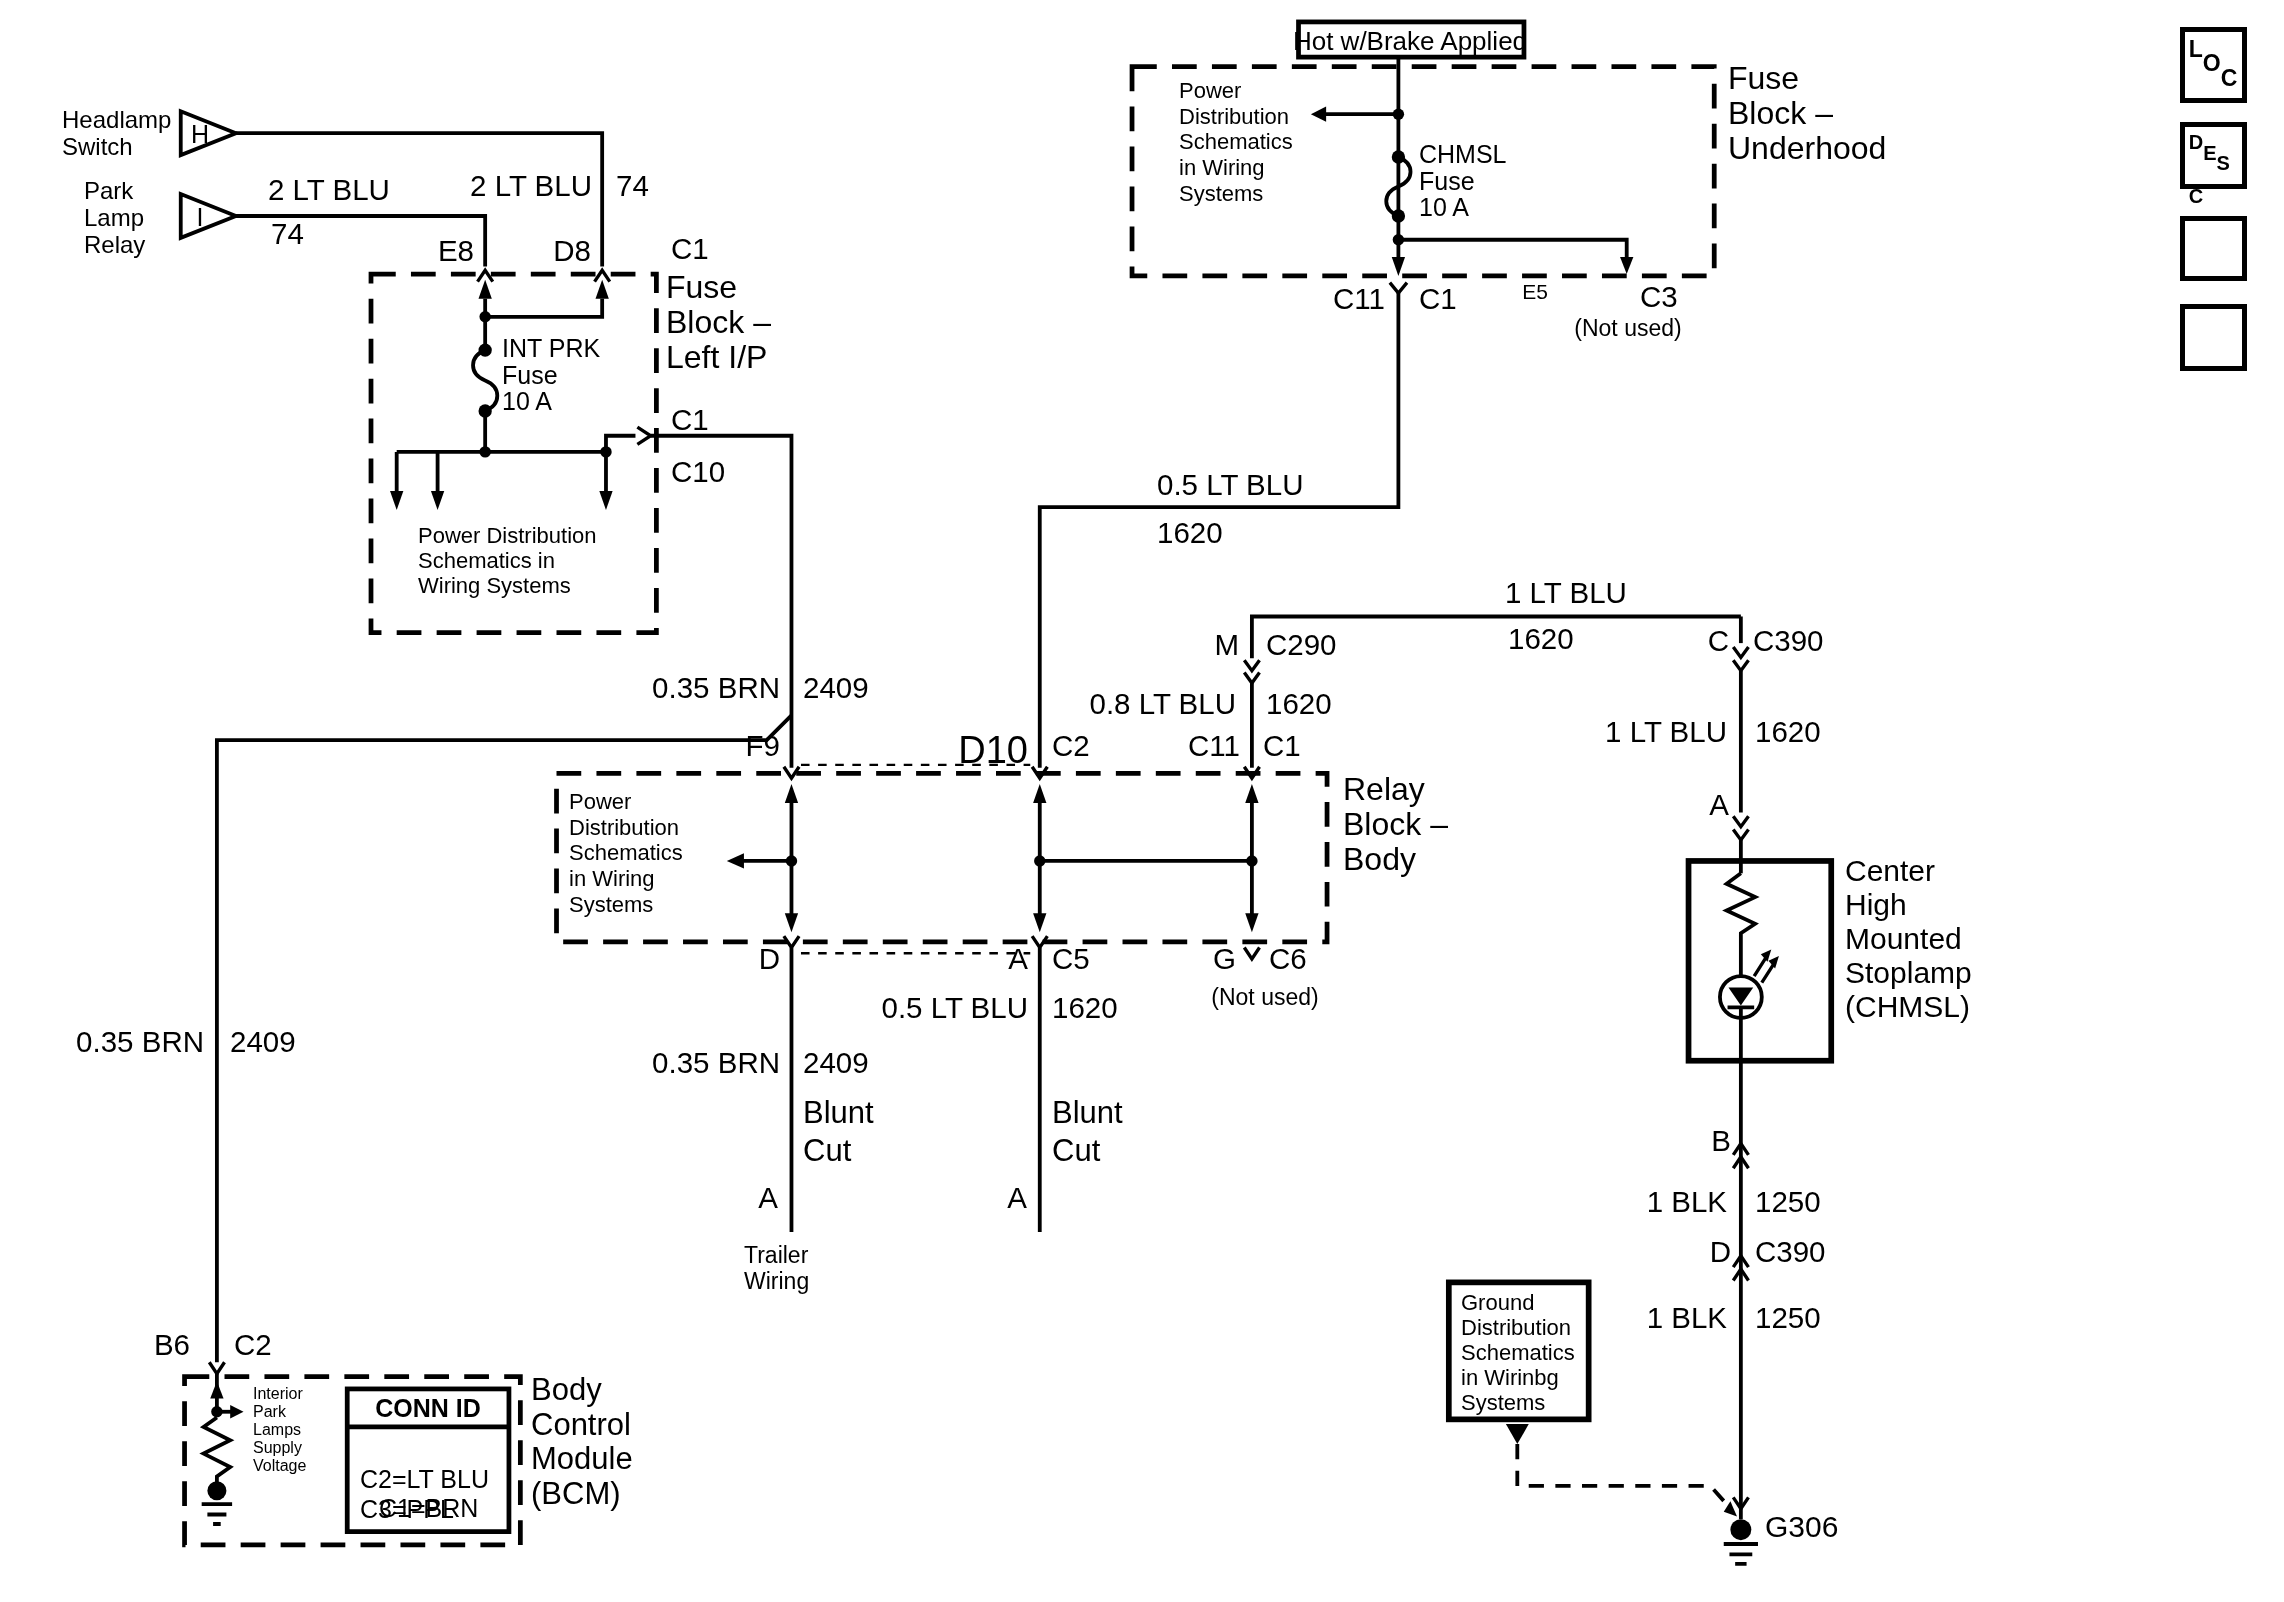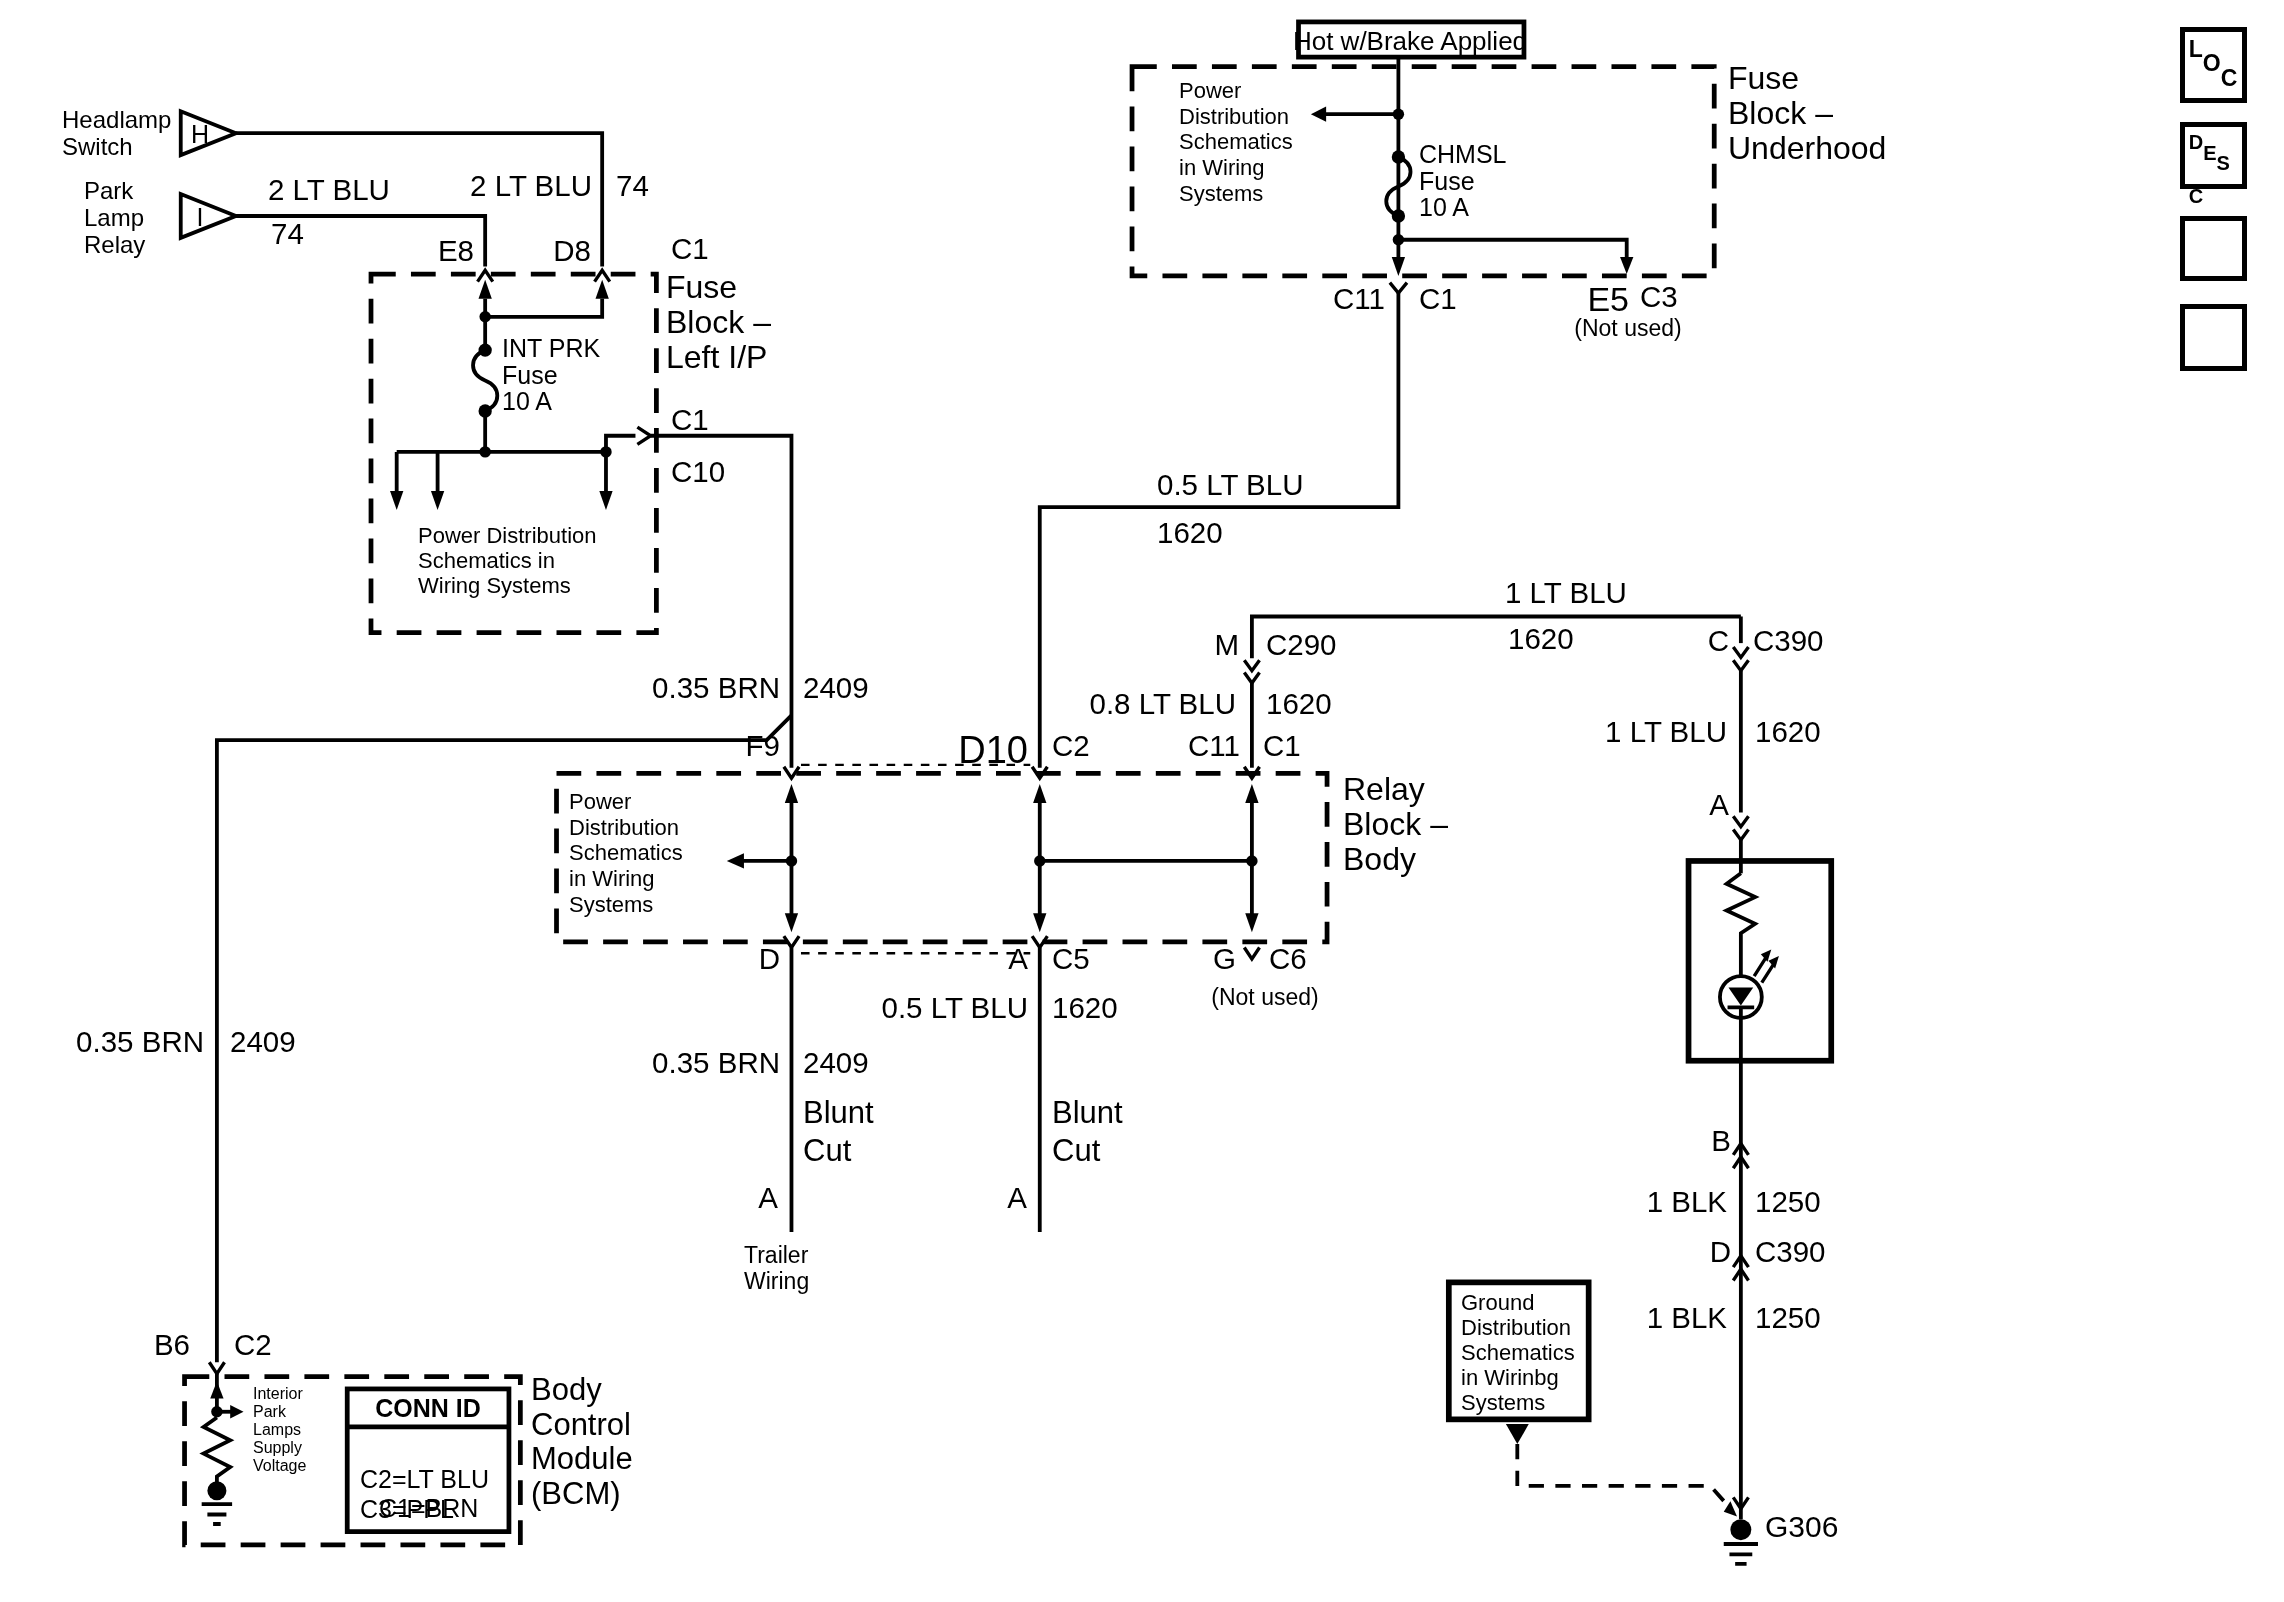--- a/index.html
+++ b/index.html
@@ -196,39 +196,44 @@
 in Wiring
 Systems</div>
 <div class="lbl" style="left:1419px;top:141px;font-size:25px;line-height:1.06;">CHMSL
 Fuse
 10 A</div>
 <div class="lbl" style="left:1728px;top:61px;font-size:32px;line-height:1.1;">Fuse
 Block –
 Underhood</div>
 <div class="lbl r" style="left:1385px;top:282px;font-size:29.5px;">C11</div>
 <div class="lbl" style="left:1419px;top:282px;font-size:29.5px;">C1</div>
-<div class="lbl r" style="left:1629px;top:280px;font-size:34px;">E5</div>
+<div class="lbl r" style="left:1548px;top:280px;font-size:21px;">E5</div>
 <div class="lbl" style="left:1640px;top:280px;font-size:29.5px;">C3</div>
 <div class="lbl c" style="left:1628px;top:316px;font-size:23px;">(Not used)</div>
 
 <div class="lbl" style="left:1157px;top:468px;font-size:29.5px;">0.5 LT BLU</div>
 <div class="lbl" style="left:1157px;top:516px;font-size:29.5px;">1620</div>
 
 <div class="lbl r" style="left:1239px;top:628px;font-size:29.5px;">M</div>
 <div class="lbl" style="left:1266px;top:628px;font-size:29.5px;">C290</div>
 <div class="lbl" style="left:1505px;top:576px;font-size:29.5px;">1 LT BLU</div>
 <div class="lbl" style="left:1508px;top:622px;font-size:29.5px;">1620</div>
 <div class="lbl r" style="left:1236px;top:687px;font-size:29.5px;">0.8 LT BLU</div>
 <div class="lbl" style="left:1266px;top:687px;font-size:29.5px;">1620</div>
 
 <div class="lbl r" style="left:1729px;top:624px;font-size:29.5px;">C</div>
 <div class="lbl" style="left:1753px;top:624px;font-size:29.5px;">C390</div>
 <div class="lbl r" style="left:1727px;top:715px;font-size:29.5px;">1 LT BLU</div>
 <div class="lbl" style="left:1755px;top:715px;font-size:29.5px;">1620</div>
 <div class="lbl r" style="left:1729px;top:788px;font-size:29.5px;">A</div>
+<div class="lbl" style="left:1845px;top:854px;font-size:30px;line-height:1.13;">Center
+High
+Mounted
+Stoplamp
+(CHMSL)</div>
 <div class="lbl r" style="left:1731px;top:1124px;font-size:29.5px;">B</div>
 <div class="lbl r" style="left:1727px;top:1185px;font-size:29.5px;">1 BLK</div>
 <div class="lbl" style="left:1755px;top:1185px;font-size:29.5px;">1250</div>
 <div class="lbl r" style="left:1731px;top:1235px;font-size:29.5px;">D</div>
 <div class="lbl" style="left:1755px;top:1235px;font-size:29.5px;">C390</div>
 <div class="lbl r" style="left:1727px;top:1301px;font-size:29.5px;">1 BLK</div>
 <div class="lbl" style="left:1755px;top:1301px;font-size:29.5px;">1250</div>
 <div class="lbl" style="left:1765px;top:1510px;font-size:30px;">G306</div>
 <div class="lbl" style="left:1461px;top:1290px;font-size:22px;line-height:1.14;">Ground
 Distribution

